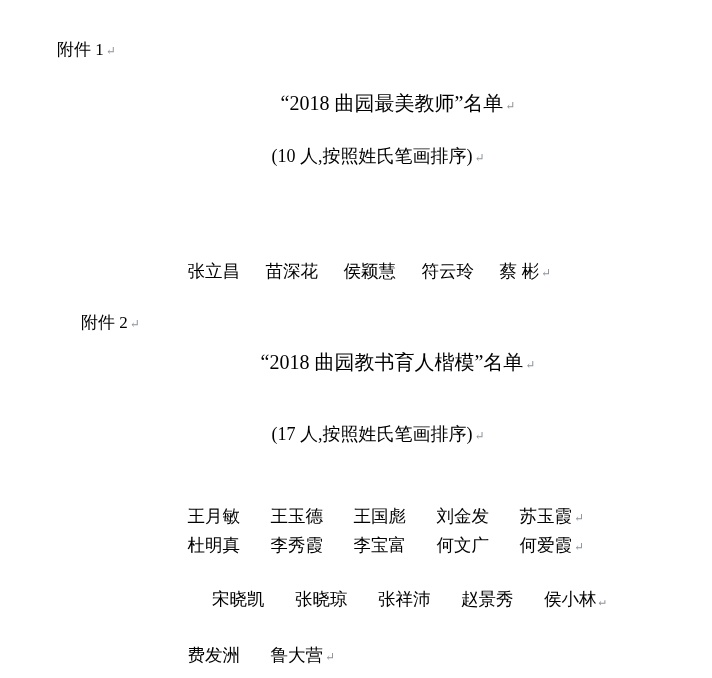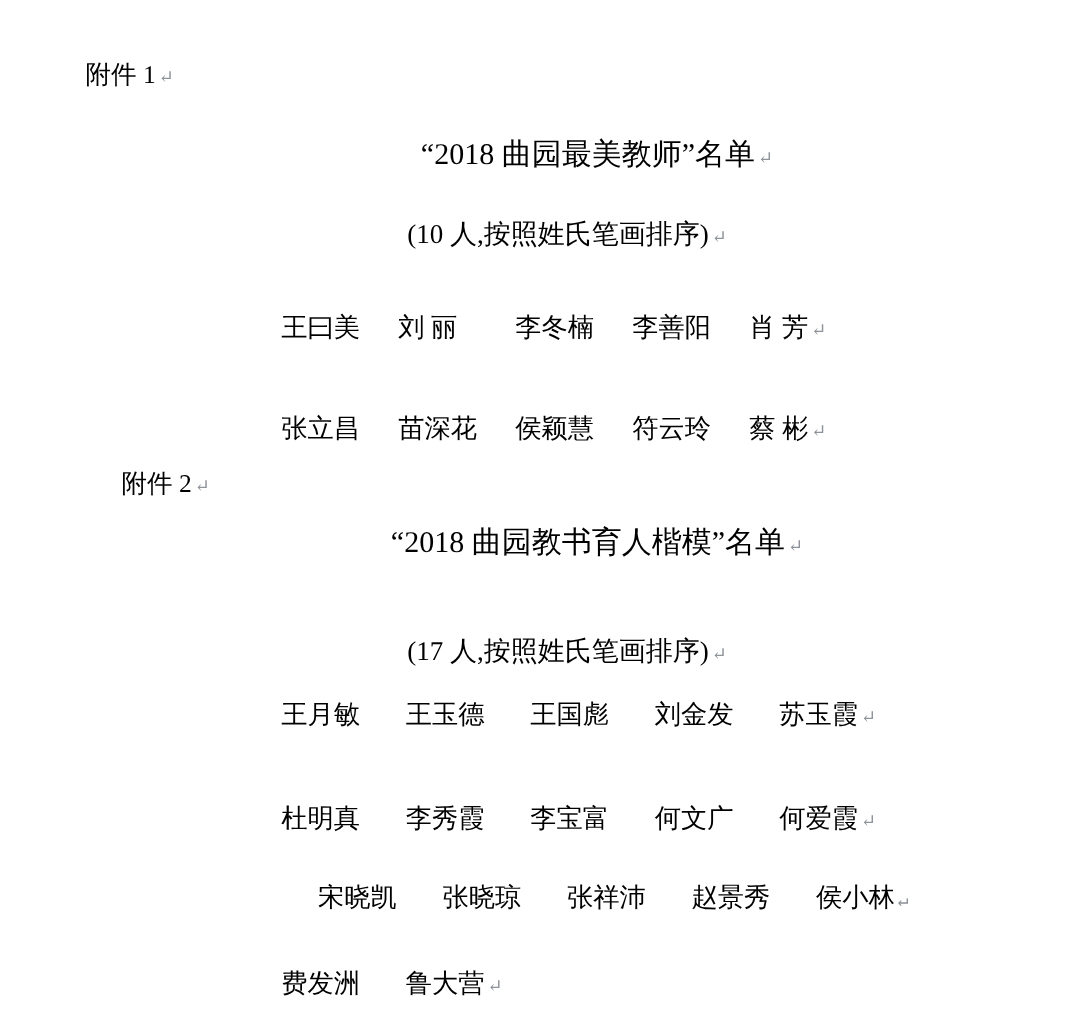--- a/index.html
+++ b/index.html
@@ -28,22 +28,22 @@
   .section-subtitle {
     left: 0; width: 712px; box-sizing: border-box;
     padding-left: 26px; text-align: center;
     font-size: 18px; line-height: 26px;
   }
   .subtitle1 { top: 117px; }
   .subtitle2 { top: 395px; }
 
   .name-row { left: 170px; font-size: 17.5px; line-height: 26px; }
   .row1a { top: 179px; }
-  .row1b { top: 246px; }
-  .row2a { top: 437px; }
+  .row1b { top: 232px; }
+  .row2a { top: 477px; }
   .row2b { top: 506px; }
   .row2c { top: 561px; font-family: Liberation Mono, monospace; }
   .row2d { top: 616px; }
 
   .name-row span.cell { display: inline-block; white-space: pre; }
   .sec1 span.cell { width: 78px; }
   .sec2 span.cell { width: 83px; }
   .name-row span.cell:last-of-type { width: auto; }
 
   i.pmark {
@@ -64,23 +64,20 @@
   </div>
 
   <div class="line section-title title1">
     <span>“2018 曲园最美教师”名单</span><i class="pmark">↵</i>
   </div>
 
   <div class="line section-subtitle subtitle1">
     <span>(10 人,按照姓氏笔画排序)</span><i class="pmark">↵</i>
   </div>
 
-  <div class="line name-row sec1 row1a">
-    <span class="cell">王曰美</span><span class="cell">刘 丽</span><span class="cell">李冬楠</span><span class="cell">李善阳</span><span class="cell">肖 芳</span><i class="pmark">↵</i>
-  </div>
 
   <div class="line name-row sec1 row1b">
     <span class="cell">张立昌</span><span class="cell">苗深花</span><span class="cell">侯颖慧</span><span class="cell">符云玲</span><span class="cell">蔡 彬</span><i class="pmark">↵</i>
   </div>
 
   <div class="line attach-label attach2">
     <span>附件 2</span><i class="pmark">↵</i>
   </div>
 
   <div class="line section-title title2">

